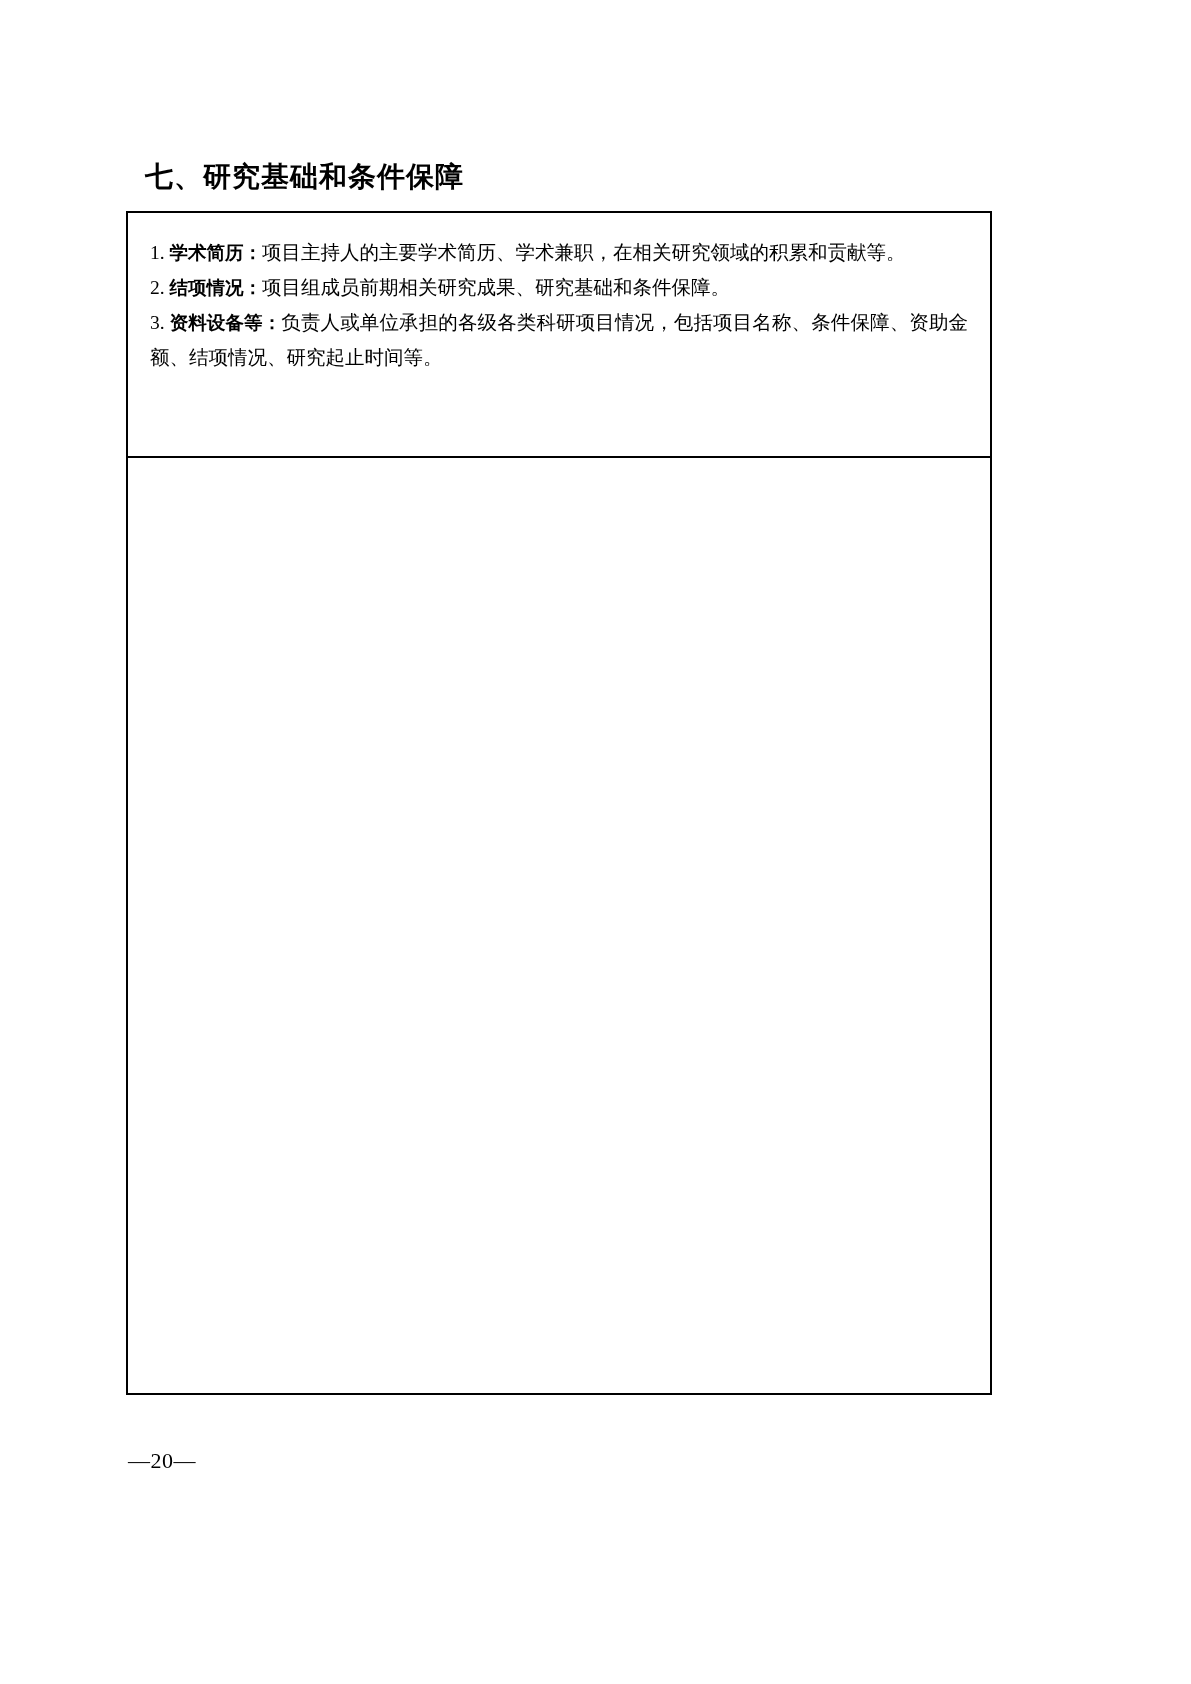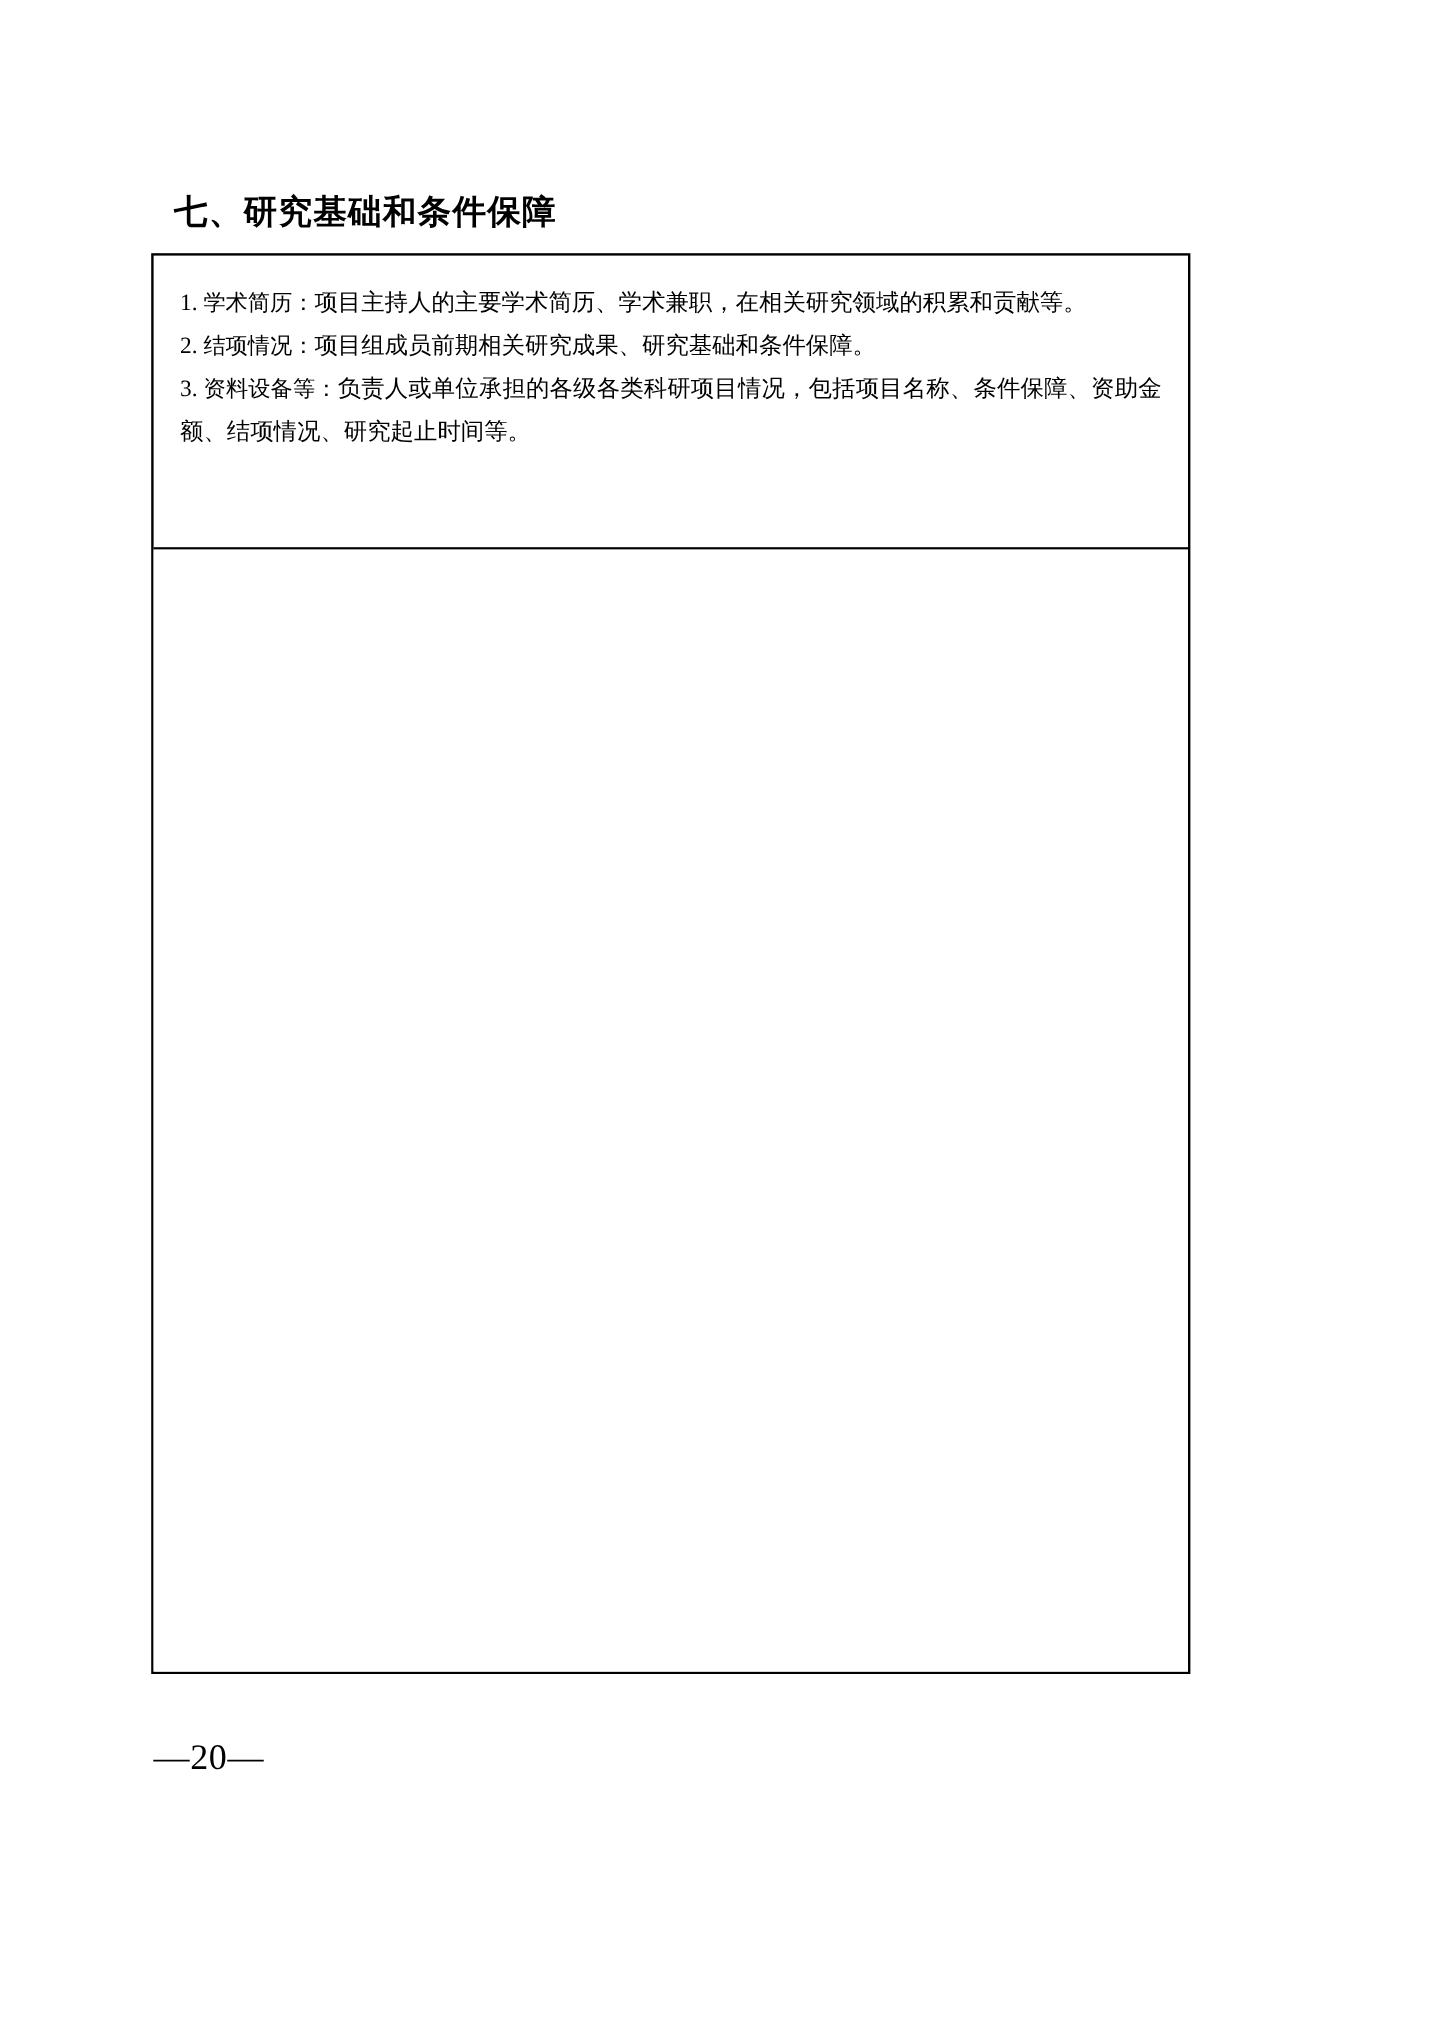--- a/index.html
+++ b/index.html
@@ -57,39 +57,39 @@
     font-size: 19.5px;
     line-height: 35px;
     color: #000000;
     text-align: justify;
   }
   .ins-num {
     font-family: "Liberation Serif", serif;
   }
   .ins-label {
     font-family: "DejaVu Sans", "Liberation Sans", sans-serif;
-    font-weight: normal;
+    font-weight: bold;
     font-size: 18.5px;
   }
   .ins-text {
-    font-family: Liberation Mono, monospace;
+    font-family: Liberation Sans, sans-serif;
   }
   .answer-area {
     position: absolute;
     left: 0;
     top: 245px;
     right: 0;
     bottom: 0;
     background: #ffffff;
   }
   .page-number {
     position: absolute;
     left: 128px;
     top: 1448px;
-    font-size: 30px;
+    font-size: 22px;
     font-family: "Liberation Serif", "DejaVu Serif", serif;
     letter-spacing: 0.5px;
   }
 </style>
 </head>
 <body>
 
 <div class="page">
 
   <div class="section-title">七、研究基础和条件保障</div>

